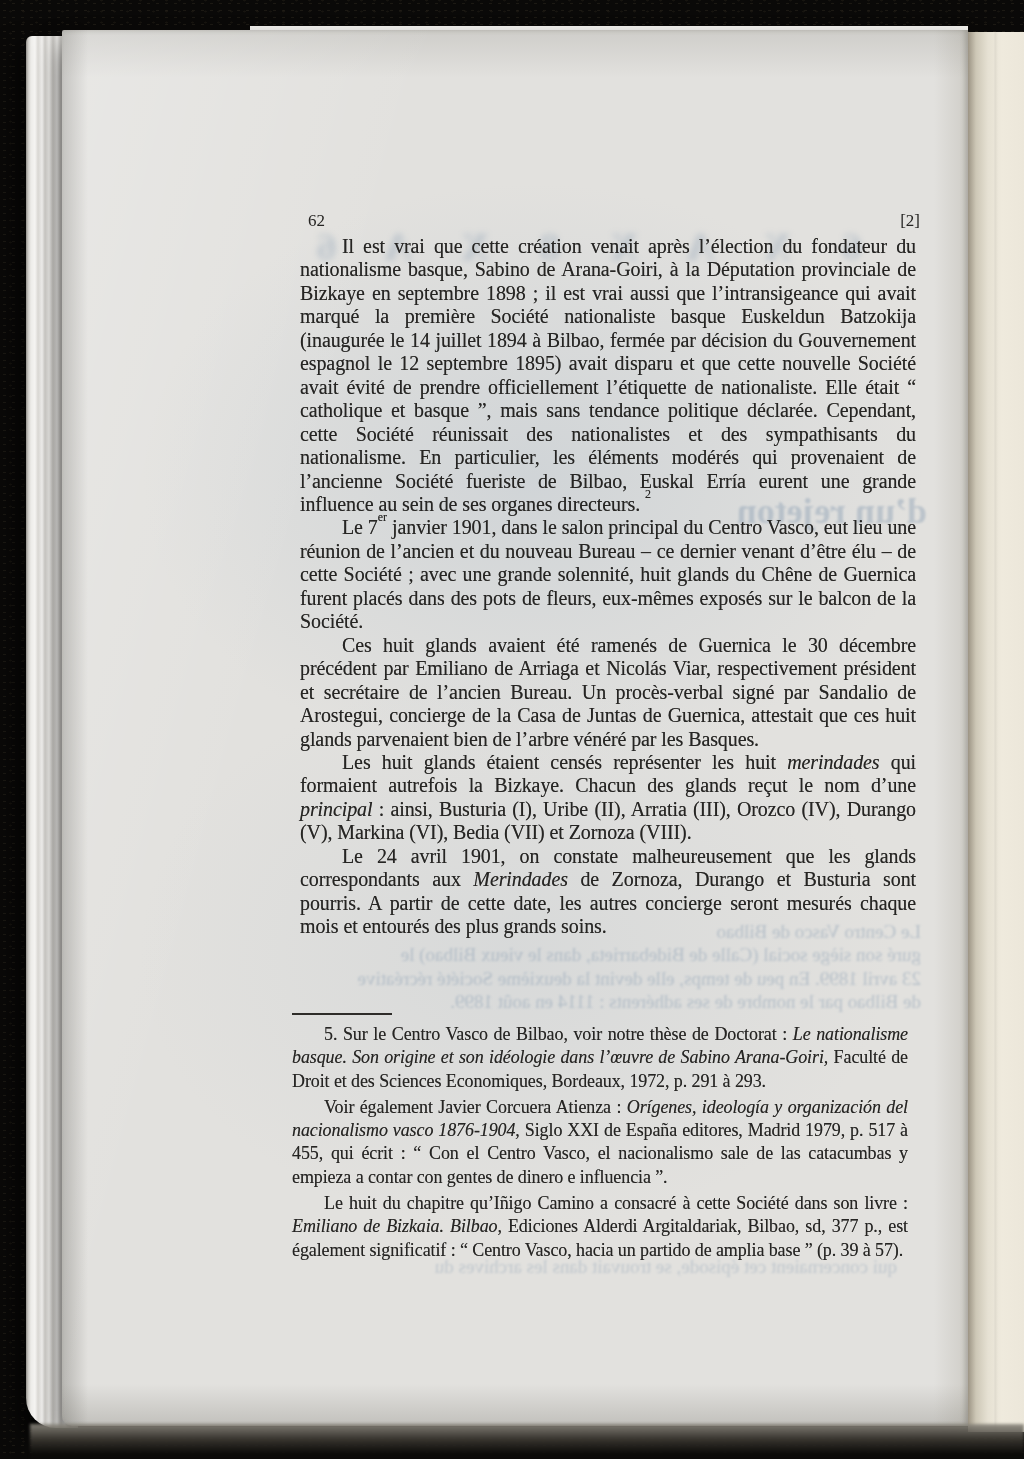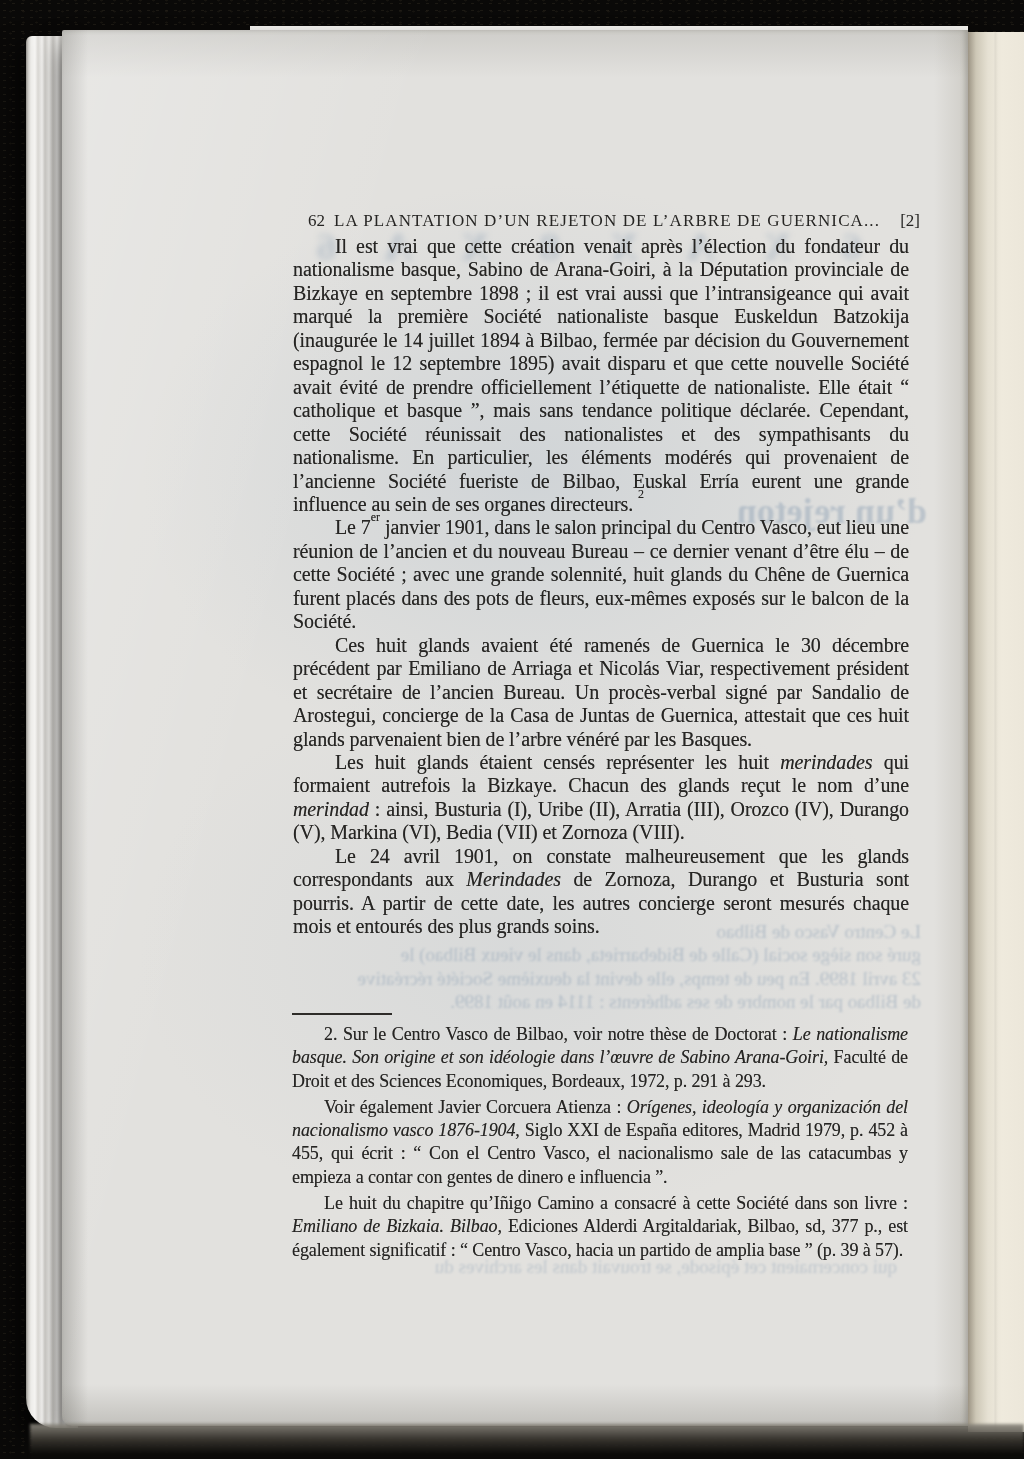--- a/index.html
+++ b/index.html
@@ -61,21 +61,21 @@
 
   
   .content{position:absolute;left:230px;top:0;width:616px;z-index:3;color:#262523;}
   .running-head{
     position:absolute;left:12px;top:181px;width:616px;height:22px;
     font-size:17px;letter-spacing:1.1px;
   }
   .running-head .num{position:absolute;left:4px;top:0;letter-spacing:0;}
   .running-head .title{position:absolute;left:30px;right:40px;top:0;text-align:center;white-space:nowrap;}
   .running-head .ref{position:absolute;right:0;top:0;letter-spacing:0;}
-  .body-text{position:absolute;left:1px;top:205px;width:616px;}
+  .body-text{position:absolute;left:8px;top:205px;width:616px;}
   .body-text p{
     margin:0;font-size:20px;line-height:23.45px;text-align:justify;
     text-indent:42px;letter-spacing:-0.1px;
     text-shadow:0 0 .4px rgba(40,40,40,.55);
   }
   sup{font-size:60%;line-height:0;position:relative;top:-.45em;letter-spacing:0;}
   .footnotes{position:absolute;left:0;top:983px;width:616px;}
   .fn-rule{width:100px;height:2px;background:#2e2c29;margin:0 0 8px 0;}
   .footnotes p{
     margin:3px 0 0 0;font-size:18px;line-height:23.3px;text-align:justify;
@@ -122,36 +122,35 @@
       <div>guré son siège social (Calle de Bidebarrieta, dans le vieux Bilbao) le</div>
       <div>23 avril 1899. En peu de temps, elle devint la deuxième Société récréative</div>
       <div>de Bilbao par le nombre de ses adhérents : 1114 en août 1899.</div>
     </div>
     <div class="ghost ghost-bottom">qui concernaient cet épisode, se trouvait dans les archives du</div>
 
     <div class="content">
 
       <div class="running-head">
         <span class="num">62</span>
-        <span class="title">LA PLANTATION D’UN REJETON DE L’ARBRE DE GUERNICA...</span>
         <span class="ref">[2]</span>
       </div>
 
       <div class="body-text">
         <p><span>Il est vrai que cette création venait après l’élection du fondateur du nationalisme basque, Sabino de Arana-Goiri, à la Députation provinciale de Bizkaye en septembre 1898 ; il est vrai aussi que l’intransigeance qui avait marqué la première Société nationaliste basque Euskeldun Batzokija (inaugurée le 14 juillet 1894 à Bilbao, fermée par décision du Gouvernement espagnol le 12 septembre 1895) avait disparu et que cette nouvelle Société avait évité de prendre officiellement l’étiquette de nationaliste. Elle était “ catholique et basque ”, mais sans tendance politique déclarée. Cependant, cette Société réunissait des nationalistes et des sympathisants du nationalisme. En particulier, les éléments modérés qui provenaient de l’ancienne Société fueriste de Bilbao, Euskal Erría eurent une grande influence au sein de ses organes directeurs. </span><sup>2</sup></p>
         <p><span>Le 7</span><sup>er</sup><span> janvier 1901, dans le salon principal du Centro Vasco, eut lieu une réunion de l’ancien et du nouveau Bureau – ce dernier venant d’être élu – de cette Société ; avec une grande solennité, huit glands du Chêne de Guernica furent placés dans des pots de fleurs, eux-mêmes exposés sur le balcon de la Société.</span></p>
         <p><span>Ces huit glands avaient été ramenés de Guernica le 30 décembre précédent par Emiliano de Arriaga et Nicolás Viar, respectivement président et secrétaire de l’ancien Bureau. Un procès-verbal signé par Sandalio de Arostegui, concierge de la Casa de Juntas de Guernica, attestait que ces huit glands parvenaient bien de l’arbre vénéré par les Basques.</span></p>
-        <p><span>Les huit glands étaient censés représenter les huit </span><i>merindades</i><span> qui formaient autrefois la Bizkaye. Chacun des glands reçut le nom d’une </span><i>merindad</i><span> : ainsi, Busturia (I), Uribe (II), Arratia (III), Orozco (IV), Durango (V), Markina (VI), Bedia (VII) et Zornoza (VIII).</span></p>
+        <p><span>Les huit glands étaient censés représenter les huit </span><i>merindades</i><span> qui formaient autrefois la Bizkaye. Chacun des glands reçut le nom d’une </span><i>principal</i><span> : ainsi, Busturia (I), Uribe (II), Arratia (III), Orozco (IV), Durango (V), Markina (VI), Bedia (VII) et Zornoza (VIII).</span></p>
         <p><span>Le 24 avril 1901, on constate malheureusement que les glands correspondants aux </span><i>Merindades</i><span> de Zornoza, Durango et Busturia sont pourris. A partir de cette date, les autres concierge seront mesurés chaque mois et entourés des plus grands soins.</span></p>
       </div>
 
       <div class="footnotes">
         <div class="fn-rule"></div>
-        <p><span>2. Sur le Centro Vasco de Bilbao, voir notre thèse de Doctorat : </span><i>Le nationalisme basque. Son origine et son idéologie dans l’œuvre de Sabino Arana-Goiri,</i><span> Faculté de Droit et des Sciences Economiques, Bordeaux, 1972, p. 291 à 293.</span></p>
-        <p><span>Voir également Javier Corcuera Atienza : </span><i>Orígenes, ideología y organización del nacionalismo vasco 1876-1904,</i><span> Siglo XXI de España editores, Madrid 1979, p. 452 à 455, qui écrit : “ Con el Centro Vasco, el nacionalismo sale de las catacumbas y empieza a contar con gentes de dinero e influencia ”.</span></p>
+        <p><span>5. Sur le Centro Vasco de Bilbao, voir notre thèse de Doctorat : </span><i>Le nationalisme basque. Son origine et son idéologie dans l’œuvre de Sabino Arana-Goiri,</i><span> Faculté de Droit et des Sciences Economiques, Bordeaux, 1972, p. 291 à 293.</span></p>
+        <p><span>Voir également Javier Corcuera Atienza : </span><i>Orígenes, ideología y organización del nacionalismo vasco 1876-1904,</i><span> Siglo XXI de España editores, Madrid 1979, p. 517 à 455, qui écrit : “ Con el Centro Vasco, el nacionalismo sale de las catacumbas y empieza a contar con gentes de dinero e influencia ”.</span></p>
         <p><span>Le huit du chapitre qu’Iñigo Camino a consacré à cette Société dans son livre : </span><i>Emiliano de Bizkaia. Bilbao,</i><span> Ediciones Alderdi Argitaldariak, Bilbao, sd, 377 p., est également significatif : “ Centro Vasco, hacia un partido de amplia base ” (p. 39 à 57).</span></p>
       </div>
 
     </div>
   </div>
 
   <div class="page-next"></div>
   <div class="floor-shadow"></div>
 
 </div>

